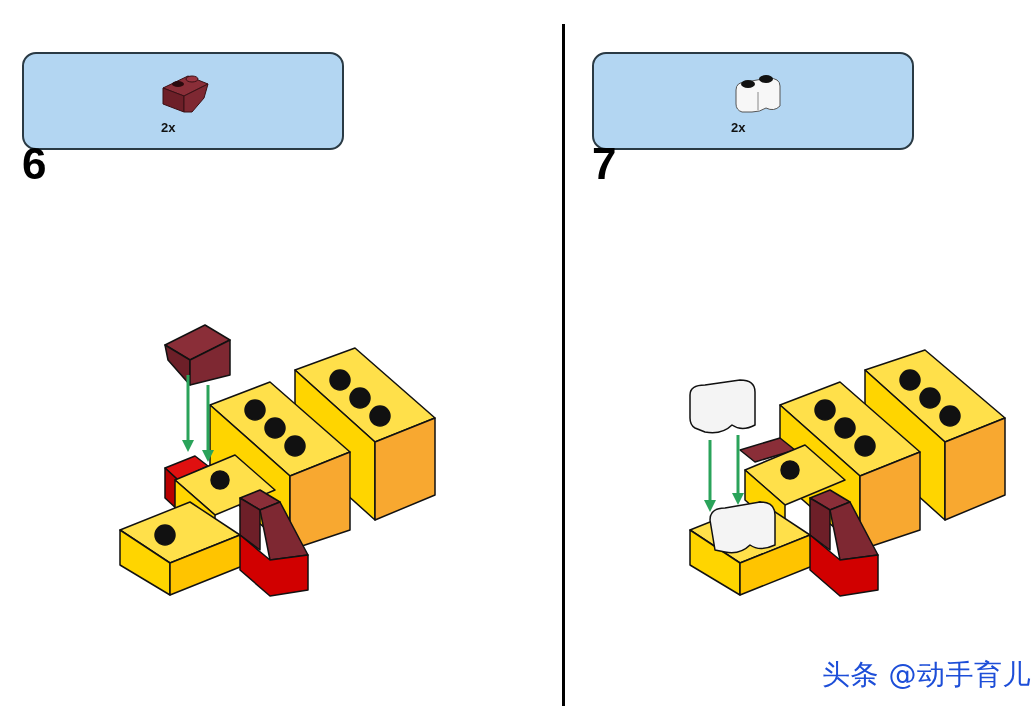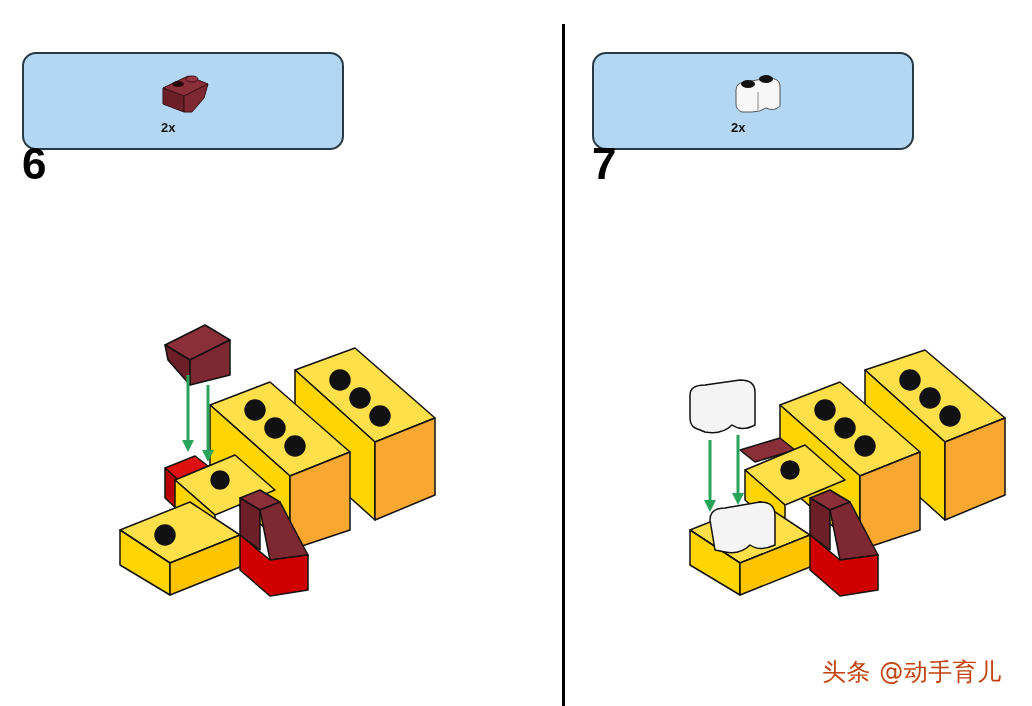--- a/index.html
+++ b/index.html
@@ -2,21 +2,21 @@
 <html><head>
 <meta charset="utf-8">
 <style>
   html, body { margin:0; padding:0; background:#ffffff; }
   body { width:1032px; height:706px; position:relative; overflow:hidden; font-family:"Liberation Sans", sans-serif; }
   .panel { position:absolute; top:0; width:516px; height:706px; }
   .parts-box { position:absolute; top:24px; width:322px; height:98px; background:#b3d6f2; border:2px solid #2a3a44; border-radius:14px; box-sizing:border-box;margin-top:28px; }
   .part-qty { position:absolute; font-weight:bold; font-size:13px; color:#111; }
   .step-num { position:absolute; font-weight:bold; font-size:44px; color:#000; line-height:1; }
   .divider { position:absolute; left:562px; top:24px; width:3px; height:682px; background:#000; }
-  .watermark { position:absolute; left:822px; top:656px; font-size:24px; color:#c2410c; font-family:"DejaVu Sans", sans-serif; letter-spacing:0.5px; }
+  .watermark { position:absolute; left:822px; top:656px; font-size:28px; color:#1d4ed8; font-family:"DejaVu Sans", sans-serif; letter-spacing:0.5px; }
   svg { position:absolute; overflow:visible; }
 </style>
 </head>
 <body>
 
 <div class="panel" style="left:0;">
   <div class="parts-box" style="left:22px;">
     <svg style="left:136px;top:16px;" width="60" height="45" viewBox="0 0 60 45">
       <polygon points="3,18 28,6 48,14 24,26" fill="#8a2e38" stroke="#3a1015" stroke-width="1"></polygon>
       <polygon points="3,18 24,26 24,42 3,34" fill="#6d1f28" stroke="#3a1015" stroke-width="1"></polygon>

